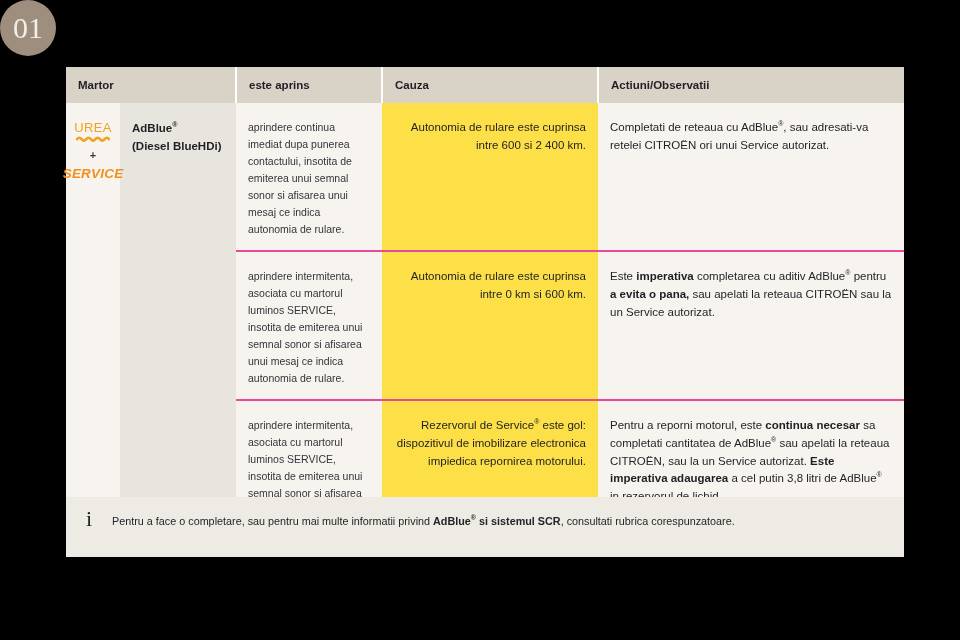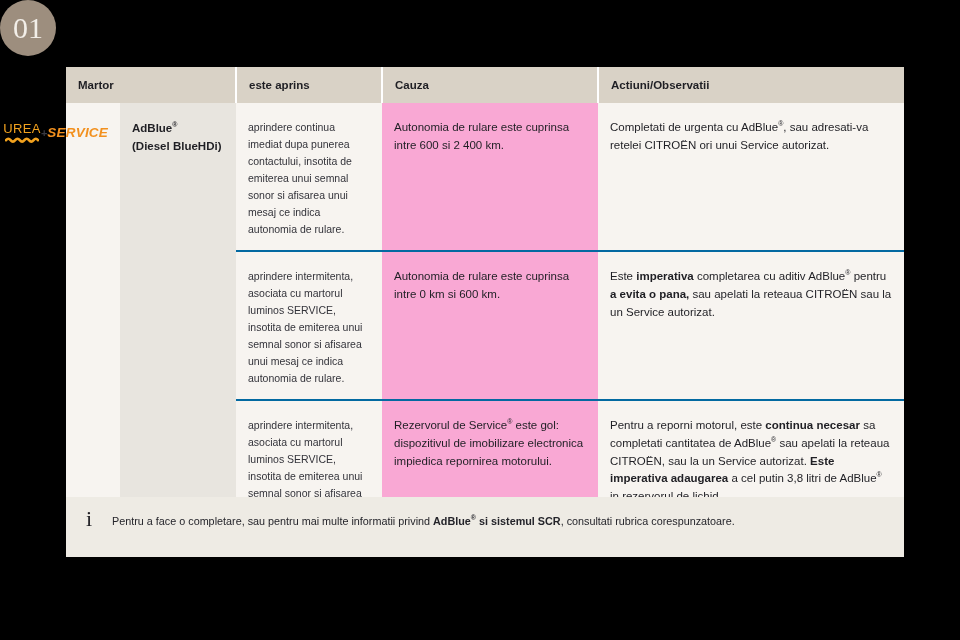--- a/index.html
+++ b/index.html
@@ -102,41 +102,43 @@
     color: #1f1f24;
   }
   td.c-aprins {
     background: #f7f4f0;
     border-right: 2px solid #ffffff;
     font-size: 10.5px;
     color: #33333a;
     line-height: 1.62;
   }
   td.c-cauza {
-    background: #f9a8d4;
+    background: #fde047;
     border-right: 2px solid #ffffff;
     font-size: 11.5px;
     color: #1f1f24;
     line-height: 1.55;
+    text-align: right;
   }
   td.c-actiuni {
     background: #f7f4f0;
     font-size: 11.5px;
     color: #1f1f24;
     line-height: 1.55;
   }
-  tr.row-sep > td { border-top: 2px solid #0369a1; }
+  tr.row-sep > td { border-top: 2px solid #ec4899; }
 
   .martor-title { font-weight: bold; line-height: 1.6; }
 
   
   .icon-stack {
     display: flex;
+    flex-direction: column;
     align-items: center;
-    justify-content: flex-end;
+    justify-content: center;
     padding-top: 2px;
   }
   .urea-icon {
     display: inline-flex;
     flex-direction: column;
     align-items: center;
     line-height: 1;
   }
   .urea-icon .urea-word {
     font-family: "Liberation Sans", sans-serif;
@@ -253,21 +255,21 @@
             </div>
           </td>
           <td class="c-martor" rowspan="3">
             <div class="martor-title">
               <span>AdBlue</span><sup class="reg">®</sup><br>
               <span>(Diesel BlueHDi)</span>
             </div>
           </td>
           <td class="c-aprins">aprindere continua imediat dupa punerea contactului, insotita de emiterea unui semnal sonor si afisarea unui mesaj ce indica autonomia de rulare.</td>
           <td class="c-cauza">Autonomia de rulare este cuprinsa intre 600 si 2 400 km.</td>
-          <td class="c-actiuni"><span>Completati de urgenta cu AdBlue</span><sup class="reg">®</sup><span>, sau adresati-va retelei CITROËN ori unui Service autorizat.</span></td>
+          <td class="c-actiuni"><span>Completati de reteaua cu AdBlue</span><sup class="reg">®</sup><span>, sau adresati-va retelei CITROËN ori unui Service autorizat.</span></td>
         </tr>
 
         <tr class="row-sep">
           <td class="c-aprins">aprindere intermitenta, asociata cu martorul luminos SERVICE, insotita de emiterea unui semnal sonor si afisarea unui mesaj ce indica autonomia de rulare.</td>
           <td class="c-cauza">Autonomia de rulare este cuprinsa intre 0 km si 600 km.</td>
           <td class="c-actiuni"><span>Este </span><b>imperativa</b><span> completarea cu aditiv AdBlue</span><sup class="reg">®</sup><span> pentru </span><b>a evita o pana,</b><span> sau apelati la reteaua CITROËN sau la un Service autorizat.</span></td>
         </tr>
 
         <tr class="row-sep">
           <td class="c-aprins">aprindere intermitenta, asociata cu martorul luminos SERVICE, insotita de emiterea unui semnal sonor si afisarea unui mesaj ce indica interdictia de pornire.</td>

